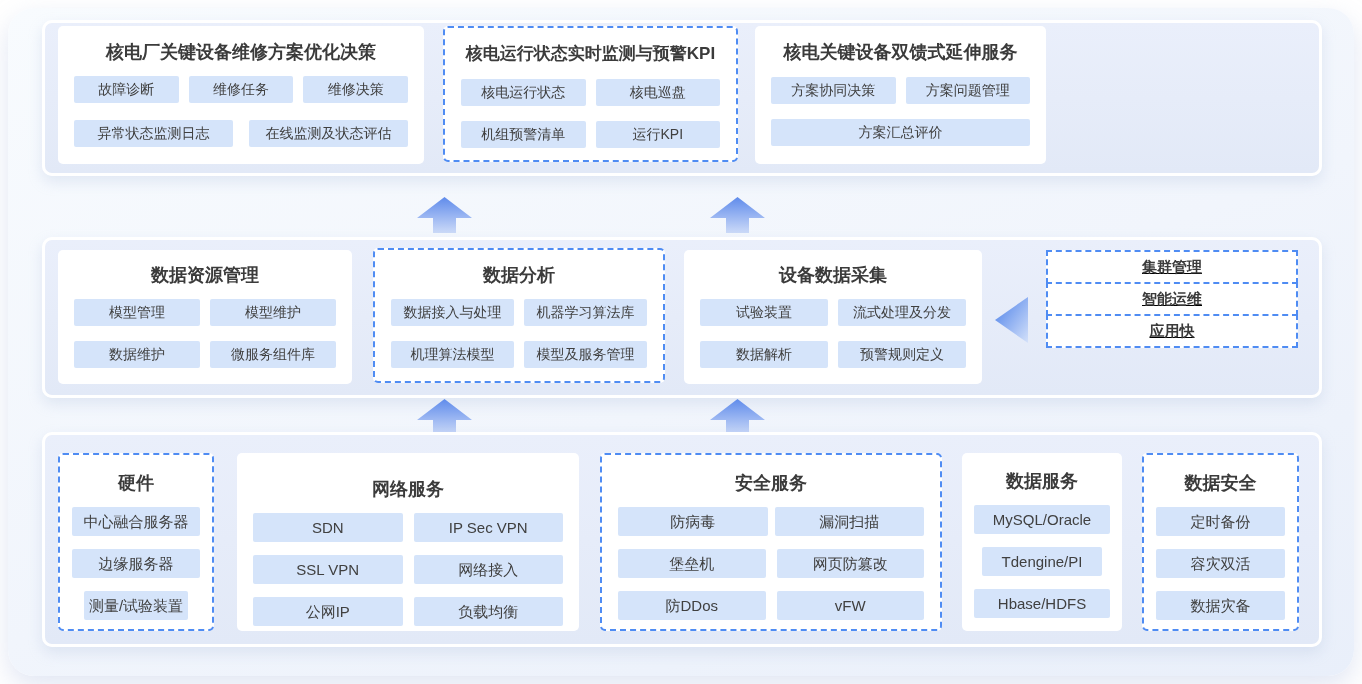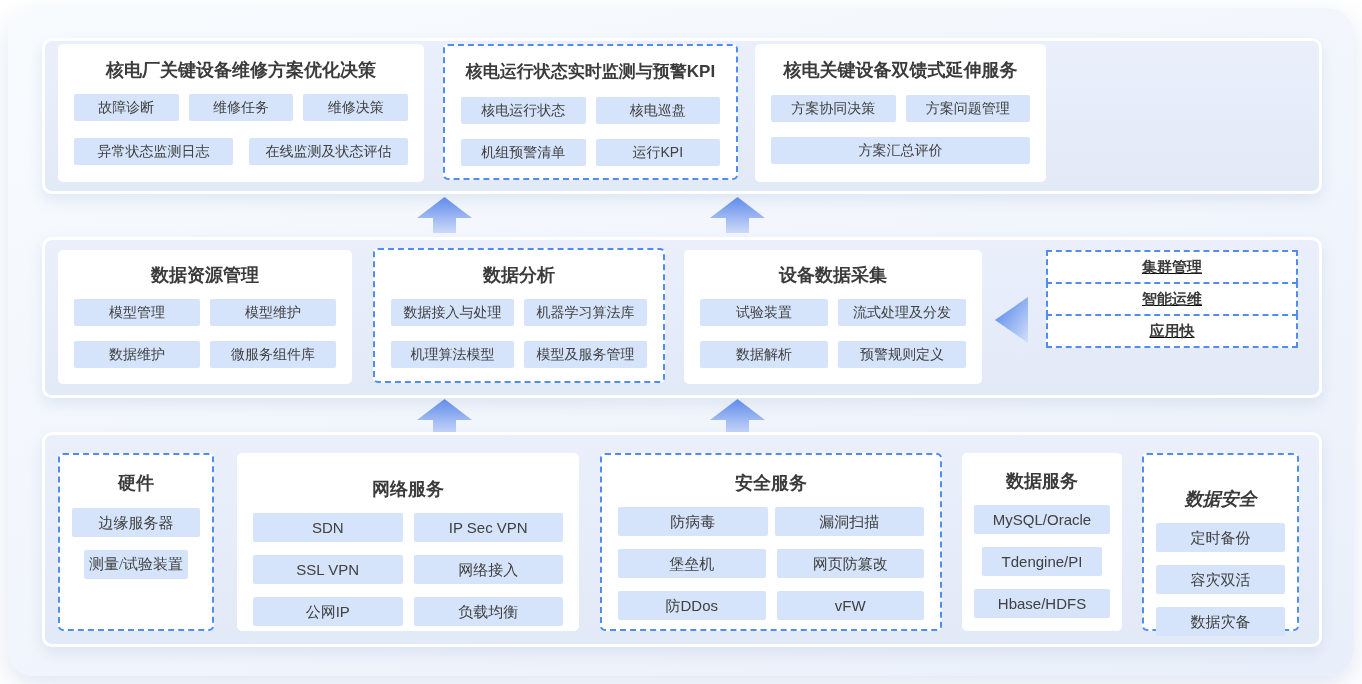--- a/index.html
+++ b/index.html
@@ -13,21 +13,21 @@
     border-radius:26px;
     background:linear-gradient(160deg,#f8fbfe 0%,#f1f5fc 55%,#e9effa 100%);
     box-shadow:0 10px 26px rgba(176,190,224,.38);
   }
   .layer{
     position:absolute;left:34px;width:1280px;box-sizing:border-box;
     background:linear-gradient(180deg,#eaeffb,#e2e9f7);
     border:3px solid #ffffff;border-radius:10px;
     box-shadow:0 6px 14px rgba(170,185,220,.28);
   }
-  #layer-app{top:30px;height:156px;}
+  #layer-app{top:12px;height:156px;}
   #layer-platform{top:229px;height:161px;}
   #layer-infra{top:424px;height:215px;}
 
   .card{position:absolute;background:#ffffff;border-radius:5px;box-sizing:border-box;}
   .card.dashed{border:2px dashed #4f8cf3;}
 
   .card-title{
     text-align:center;font-weight:700;color:#3b3b3b;font-size:18px;
     line-height:24px;margin-top:14px;white-space:nowrap;
   }
@@ -195,24 +195,27 @@
           <stop offset="1" stop-color="#ccdaf8"></stop>
     </linearGradient>
       </defs>
     <polygon points="27.5,0 55,21 39,21 39,36 16,36 16,21 0,21" fill="url(#g4)"></polygon>
   </svg>
 
   <div class="layer infra" id="layer-infra">
 
     <div class="card dashed" style="left:13px;top:18px;width:156px;height:178px;">
       <div class="card-title" style="margin-top:16px;">硬件</div>
+      <div class="tags mt12" style="padding:0 12px;">
+        <div class="tag">中心融合服务器</div>
+      </div>
       <div class="tags mt13" style="padding:0 12px;">
         <div class="tag">边缘服务器</div>
       </div>
-      <div class="tags mt13" style="padding:0 24px;font-family:Liberation Serif, serif;">
+      <div class="tags mt13" style="padding:0 24px;">
         <div class="tag">测量/试验装置</div>
       </div>
     </div>
 
     <div class="card" style="left:192px;top:18px;width:342px;height:178px;">
       <div class="card-title" style="margin-top:24px;">网络服务</div>
       <div class="tags mt12" style="gap:11px;">
         <div class="tag">SDN</div>
         <div class="tag">IP Sec VPN</div>
       </div>
@@ -249,21 +252,21 @@
       </div>
       <div class="tags mt13" style="padding:0 20px;">
         <div class="tag">Tdengine/PI</div>
       </div>
       <div class="tags mt13" style="padding:0 12px;">
         <div class="tag">Hbase/HDFS</div>
       </div>
     </div>
 
     <div class="card dashed" style="left:1097px;top:18px;width:157px;height:178px;">
-      <div class="card-title" style="margin-top:32px;font-style:italic;">数据安全</div>
+      <div class="card-title" style="margin-top:16px;">数据安全</div>
       <div class="tags mt12" style="padding:0 12px;">
         <div class="tag">定时备份</div>
       </div>
       <div class="tags mt13" style="padding:0 12px;">
         <div class="tag">容灾双活</div>
       </div>
       <div class="tags mt13" style="padding:0 12px;">
         <div class="tag">数据灾备</div>
       </div>
     </div>

